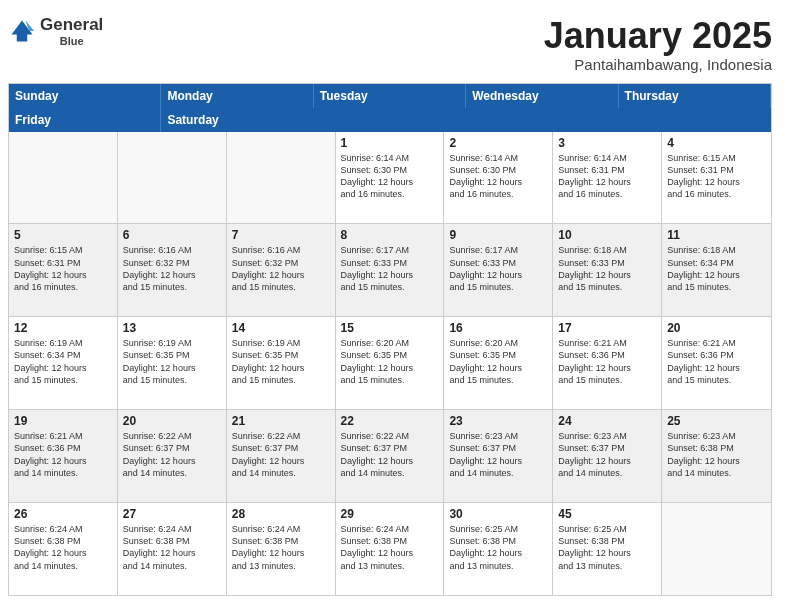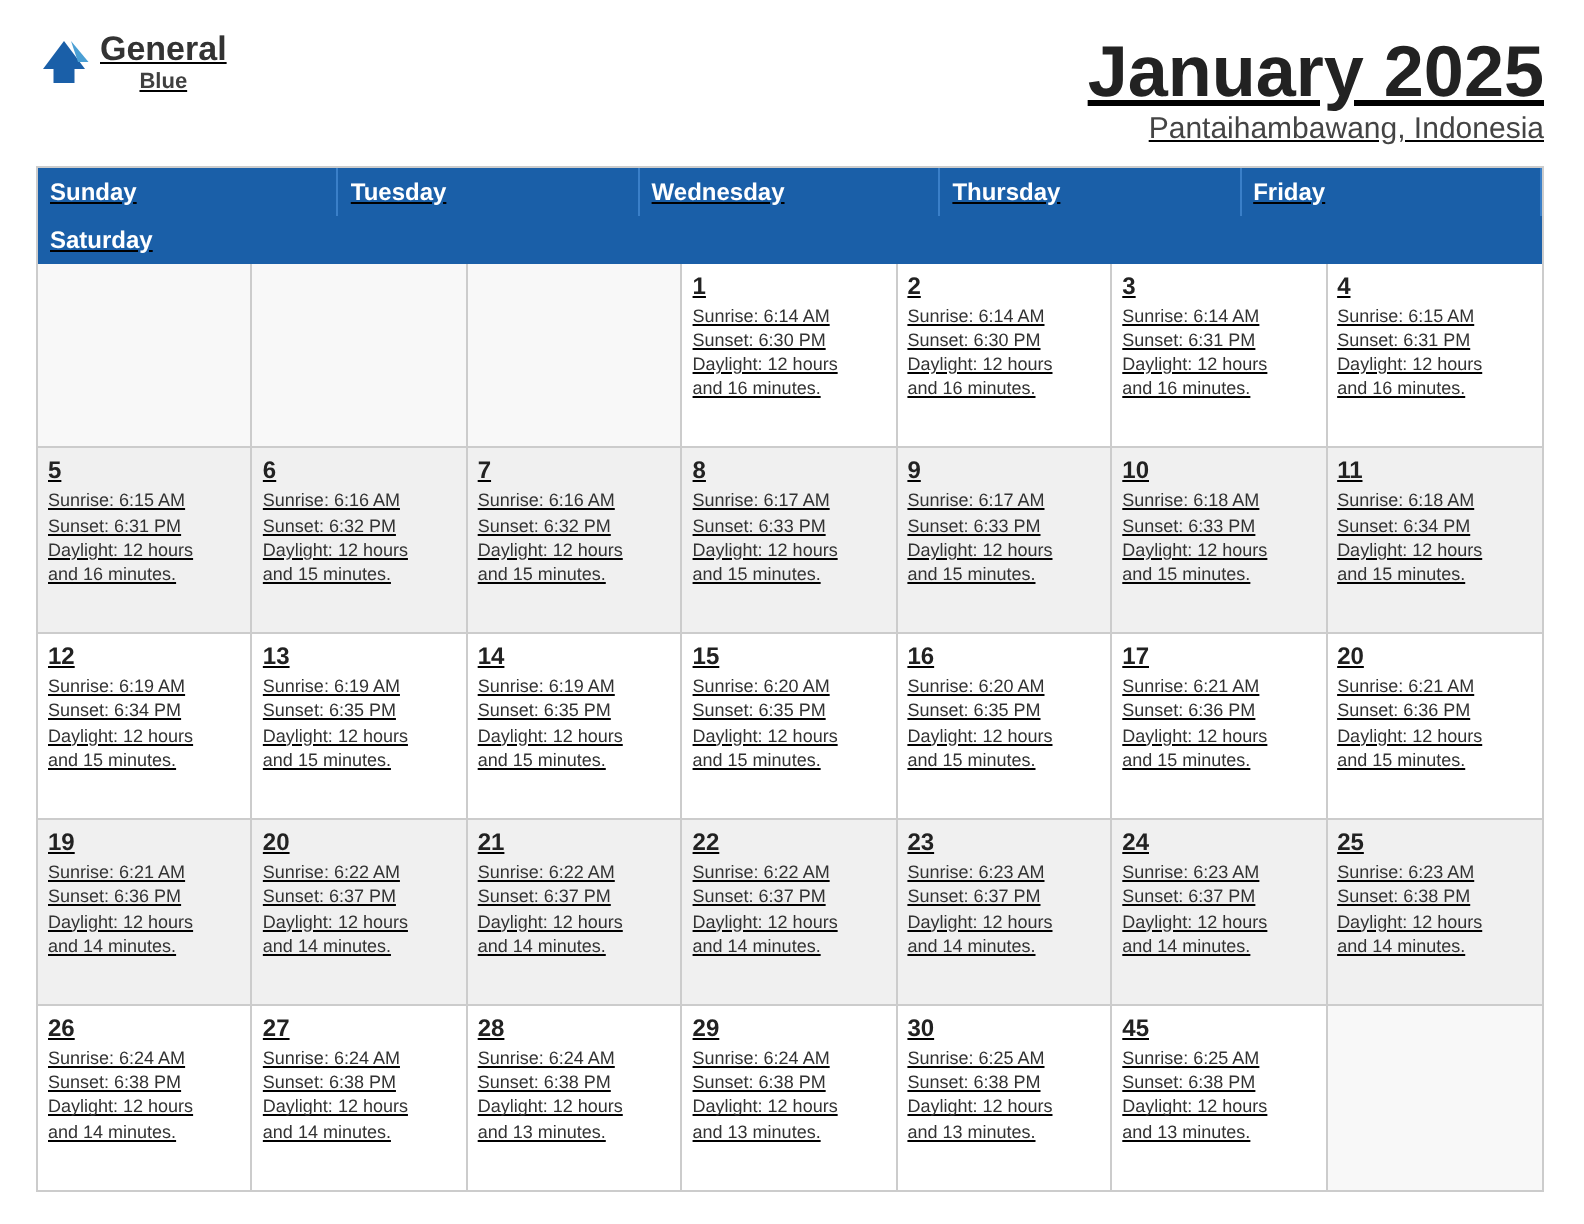--- a/index.html
+++ b/index.html
@@ -6,24 +6,23 @@
     body {
       font-family: Arial, sans-serif;
       background: #fff;
       width: 792px;
       height: 612px;
       overflow: hidden;
     }
     .page {
       width: 792px;
       height: 612px;
-      padding: 16px 20px 16px 18px;
+      padding: 16px 20px 16px 8px;
       display: flex;
       flex-direction: column;
-      text-decoration: underline;
     }
     .header {
       display: flex;
       align-items: flex-start;
       justify-content: space-between;
       margin-bottom: 10px;
     }
     .logo {
       display: flex;
       align-items: center;
@@ -163,20 +162,21 @@
     </div>
     <div class="title-area">
       <div class="month-title">January 2025</div>
       <div class="subtitle">Pantaihambawang, Indonesia</div>
     </div>
   </div>
 
   <div class="calendar">
     <div class="cal-header" id="cal-header">
         <div class="cal-header-cell">Sunday</div>
+        <div class="cal-header-cell">Monday</div>
         <div class="cal-header-cell">Tuesday</div>
         <div class="cal-header-cell">Wednesday</div>
         <div class="cal-header-cell">Thursday</div>
         <div class="cal-header-cell">Friday</div>
         <div class="cal-header-cell">Saturday</div>
       </div>
     <div class="cal-body" id="cal-body">
         <div class="cal-row">
           <div class="cal-cell empty"></div>
           <div class="cal-cell empty"></div>

